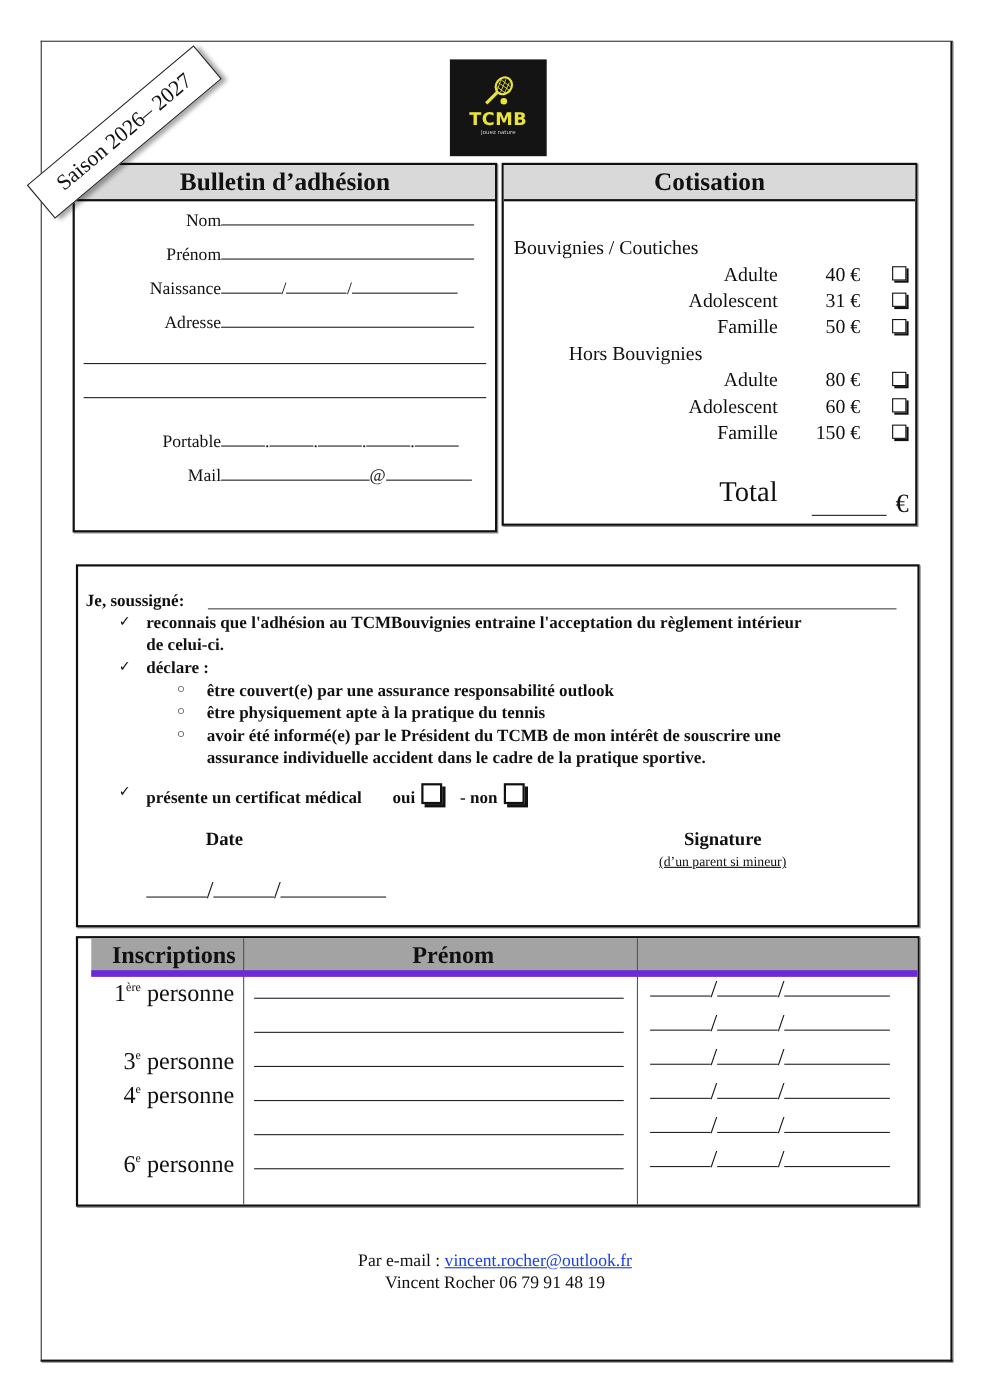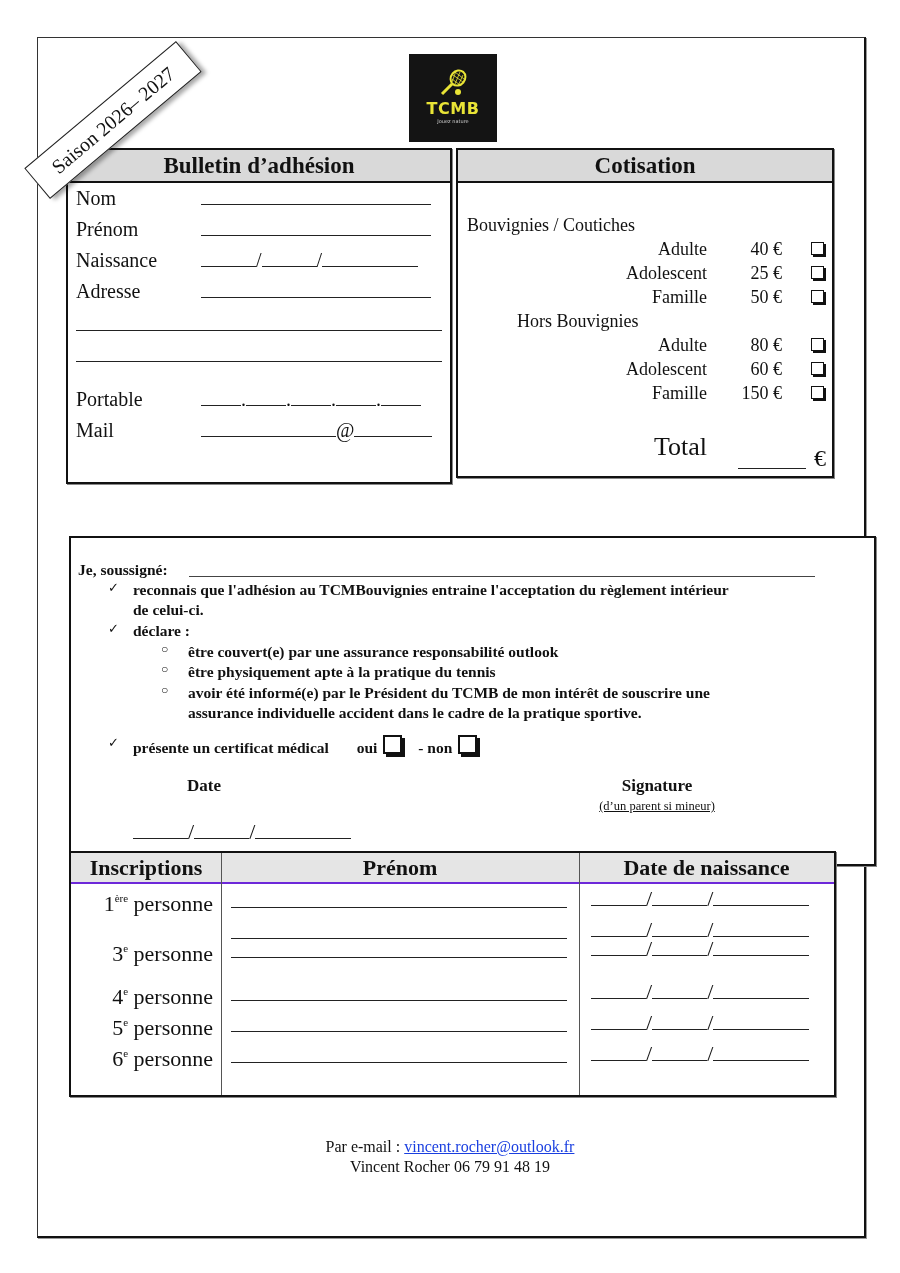--- a/index.html
+++ b/index.html
@@ -25,46 +25,46 @@
                 letter-spacing:0.5px; margin-top:2px; line-height:18px; }
   .logo-sub { font-family:"DejaVu Sans",sans-serif; color:#cfcfcf; font-size:5px; line-height:7px; }
 
   
   .box { position:absolute; border:2px solid #111; box-shadow:1px 1px 0 #888; background:#fff; }
   .box-head { background:#d9d9d9; border-bottom:2px solid #111; text-align:center;
               font-weight:bold; font-size:23px; height:31px; line-height:31px; }
 
   
   .bulletin { left:66px; top:148px; width:382px; height:332px; }
-  .field-row { position:absolute; left:8px; font-size:20px; line-height:28px; white-space:nowrap; }
+  .field-row { position:absolute; left:8px; font-size:16px; line-height:28px; white-space:nowrap;text-align:right; }
   .field-label { display:inline-block; width:125px; }
   .blank { display:inline-block; border-bottom:1px solid #222; height:20px; vertical-align:baseline; }
   .blank-line { position:absolute; left:8px; width:366px; border-bottom:1px solid #222; }
 
   
   .cotisation { left:456px; top:148px; width:374px; height:326px; }
   .cot-row { position:absolute; font-size:18px; line-height:22px; white-space:nowrap; }
   .cot-label { position:absolute; right:125px; text-align:left; }
   .cot-price { position:absolute; right:50px; text-align:right; }
   .chk { position:absolute; right:8px; top:4px; width:11px; height:11px; border:1.5px solid #111;
          box-shadow:2px 2px 0 #111; background:#fff; }
   .cot-group { position:absolute; font-size:18px; line-height:22px; }
 
   
-  .decl { left:69px; top:536px; width:763px; height:326px;padding-left:40px; }
+  .decl { left:69px; top:513px; width:763px; height:326px; }
   .decl-text { position:absolute; font-size:15.5px; font-weight:bold; line-height:20px; white-space:nowrap; }
   .tick { position:absolute; font-size:13px; font-weight:normal; }
   .circle { position:absolute; font-size:12px; font-weight:normal; }
   .bigchk { display:inline-block; width:15px; height:15px; border:2px solid #111; box-shadow:3px 3px 0 #111;
             background:#fff; vertical-align:-1px; margin-left:6px; }
 
   
   .insc { left:69px; top:851px; width:763px; height:242px; }
-  .insc-head { position:absolute; left:0; top:0; right:0; height:29px; background:#e5e5e5;
-               border-bottom:2px solid #6d28d9; }
+  .insc-head { position:absolute; left:12px; top:0; right:0; height:29px; background:#a3a3a3;
+               border-bottom:6px solid #6d28d9; }
   .th { position:absolute; top:0; height:29px; line-height:29px; text-align:center; font-weight:bold; font-size:22px; }
   .vline { position:absolute; top:0; bottom:0; width:1px; background:#555; }
   .insc-row { position:absolute; left:0; right:0; height:31px; font-size:22px; line-height:31px; }
   .insc-label { position:absolute; left:0; width:142px; text-align:right; white-space:nowrap; }
   .insc-label sup { font-size:11px; vertical-align:9px; }
 
   .footer { position:absolute; left:0; width:900px; text-align:center; font-size:16px; line-height:20px; }
   .footer a { color:#1a3fe0; text-decoration:underline; }
 </style>
 </head>
@@ -115,21 +115,21 @@
 
   <div class="cot-group" style="left:9px; top:64px;">Bouvignies / Coutiches</div>
 
   <div class="cot-row" style="left:0; right:0; top:88px;">
     <span class="cot-label">Adulte</span>
     <span class="cot-price">40 €</span>
     <span class="chk"></span>
   </div>
   <div class="cot-row" style="left:0; right:0; top:112px;">
     <span class="cot-label">Adolescent</span>
-    <span class="cot-price">25 €</span>
+    <span class="cot-price">31 €</span>
     <span class="chk"></span>
   </div>
   <div class="cot-row" style="left:0; right:0; top:136px;">
     <span class="cot-label">Famille</span>
     <span class="cot-price">50 €</span>
     <span class="chk"></span>
   </div>
 
   <div class="cot-group" style="left:59px; top:160px;">Hors Bouvignies</div>
 
@@ -187,46 +187,44 @@
 
   <div class="abs" style="left:500px; width:172px; text-align:center; top:238px; font-size:17px; font-weight:bold;">Signature</div>
   <div class="abs" style="left:500px; width:172px; text-align:center; top:261px; font-size:12.5px;text-decoration:underline;">(d’un parent si mineur)</div>
   <div class="abs" style="left:470px; top:246px; width:280px; height:70px;"></div>
 </div>
 
 <div class="box insc">
   <div class="insc-head">
     <div class="th" style="left:0; width:150px;">Inscriptions</div>
     <div class="th" style="left:150px; width:358px;">Prénom</div>
-    <div class="th" style="left:508px; width:255px;">Date de naissance</div>
   </div>
   <div class="vline" style="left:150px;"></div>
   <div class="vline" style="left:508px;"></div>
 
   <div class="insc-row" style="top:30px;">
     <div class="insc-label"><span>1</span><sup>ère</sup> <span>personne</span></div>
     <div class="abs" style="left:160px; top:24px; width:336px; border-bottom:1px solid #222;"></div>
     <div class="abs" style="left:520px; top:0; font-size:22px; white-space:nowrap;"><span class="blank" style="width:55px;"></span><span>/</span><span class="blank" style="width:55px;"></span><span>/</span><span class="blank" style="width:96px;"></span></div>
   </div>
   <div class="insc-row" style="top:61px;">
     <div class="abs" style="left:160px; top:24px; width:336px; border-bottom:1px solid #222;"></div>
     <div class="abs" style="left:520px; top:0; font-size:22px; white-space:nowrap;"><span class="blank" style="width:55px;"></span><span>/</span><span class="blank" style="width:55px;"></span><span>/</span><span class="blank" style="width:96px;"></span></div>
   </div>
-  <div class="insc-row" style="top:80px;">
+  <div class="insc-row" style="top:92px;">
     <div class="insc-label"><span>3</span><sup>e</sup> <span>personne</span></div>
     <div class="abs" style="left:160px; top:24px; width:336px; border-bottom:1px solid #222;"></div>
     <div class="abs" style="left:520px; top:0; font-size:22px; white-space:nowrap;"><span class="blank" style="width:55px;"></span><span>/</span><span class="blank" style="width:55px;"></span><span>/</span><span class="blank" style="width:96px;"></span></div>
   </div>
   <div class="insc-row" style="top:123px;">
     <div class="insc-label"><span>4</span><sup>e</sup> <span>personne</span></div>
     <div class="abs" style="left:160px; top:24px; width:336px; border-bottom:1px solid #222;"></div>
     <div class="abs" style="left:520px; top:0; font-size:22px; white-space:nowrap;"><span class="blank" style="width:55px;"></span><span>/</span><span class="blank" style="width:55px;"></span><span>/</span><span class="blank" style="width:96px;"></span></div>
   </div>
   <div class="insc-row" style="top:154px;">
-    <div class="insc-label"><span>5</span><sup>e</sup> <span>personne</span></div>
     <div class="abs" style="left:160px; top:24px; width:336px; border-bottom:1px solid #222;"></div>
     <div class="abs" style="left:520px; top:0; font-size:22px; white-space:nowrap;"><span class="blank" style="width:55px;"></span><span>/</span><span class="blank" style="width:55px;"></span><span>/</span><span class="blank" style="width:96px;"></span></div>
   </div>
   <div class="insc-row" style="top:185px;">
     <div class="insc-label"><span>6</span><sup>e</sup> <span>personne</span></div>
     <div class="abs" style="left:160px; top:24px; width:336px; border-bottom:1px solid #222;"></div>
     <div class="abs" style="left:520px; top:0; font-size:22px; white-space:nowrap;"><span class="blank" style="width:55px;"></span><span>/</span><span class="blank" style="width:55px;"></span><span>/</span><span class="blank" style="width:96px;"></span></div>
   </div>
 </div>
 

